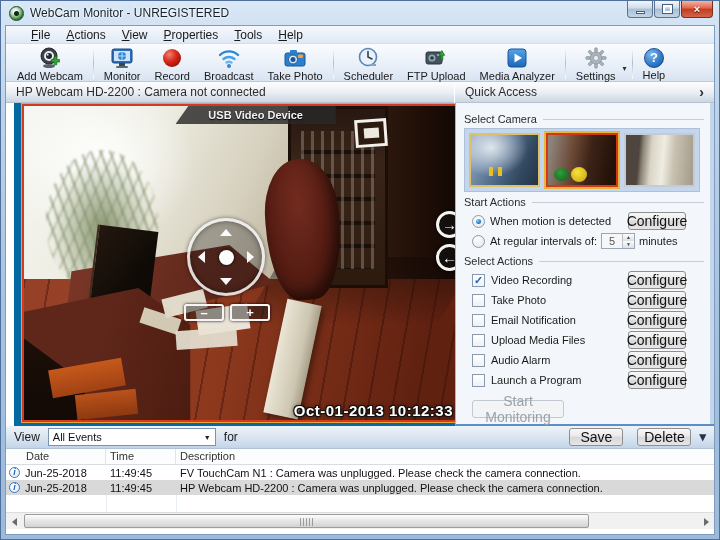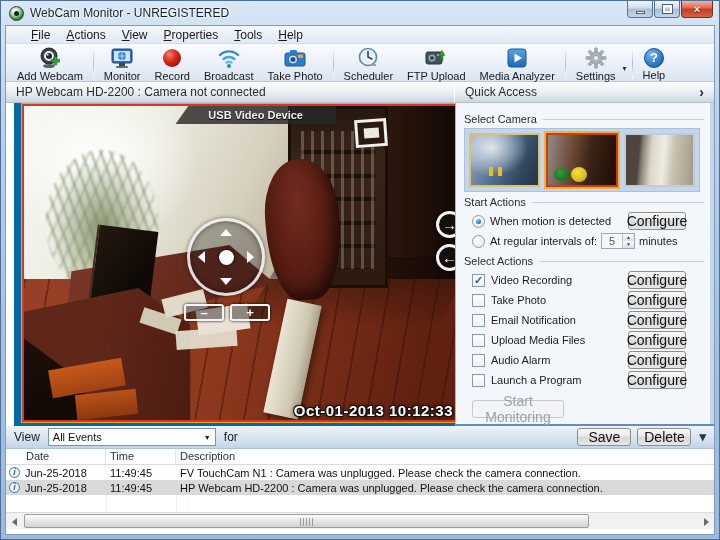--- a/index.html
+++ b/index.html
@@ -186,21 +186,21 @@
   
   .viewbar { position:absolute; left:0; right:0; top:400px; height:23px;
     background:linear-gradient(#eef3f9,#d6e2f0 60%, #c3d4e8); border-bottom:1px solid #b2c2d6;
     display:flex; align-items:center; padding:0 8px; font-size:12px; color:#1a1a1a; }
   .combo { height:18px; background:#fff; border:1px solid #7a93b3; display:flex; align-items:center;
     font-size:11px; color:#111; padding-left:4px; position:relative; margin:0 8px; }
   .combo .cval { flex:1; }
   .combo .carrow { width:15px; height:100%; display:flex; align-items:center; justify-content:center;
     font-size:7px; color:#222; }
   .combo-events { width:168px; } .combo-cams { width:170px;margin-top:44px; }
-  .vb-btn { width:54px; margin-left:6px; }
+  .vb-btn { width:54px; margin-left:14px; }
   .expander { margin-left:8px; font-size:13px; color:#24344a; font-weight:bold; line-height:10px; }
   .tbl-hdr { position:absolute; left:0; right:0; top:423px; height:16px; background:#fcfdfe;
     border-bottom:1px solid #d8dde4; display:flex; font-size:11px; color:#333; }
   .tbl-hdr .c { padding:1px 4px; border-right:1px solid #e0e5ec; }
   .c-icon { width:16px; border-right:none !important; }
   .c-date { width:84px; } .c-time { width:70px; } .c-desc { flex:1; border-right:none !important; }
   .tbl-row { position:absolute; left:0; right:0; height:15px; display:flex; align-items:center;
     font-size:11px; color:#111; }
   .row-0 { top:439px; background:#fff; } .row-1 { top:454px; background:#d9d9d9; }
   .info-ic { width:11px; height:11px; border-radius:50%; border:1px solid #3f76bf; color:#2b62b8;

